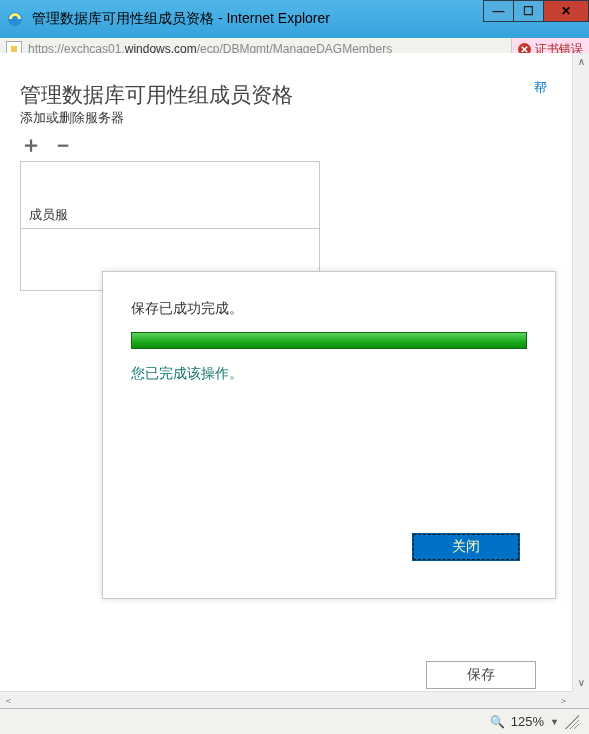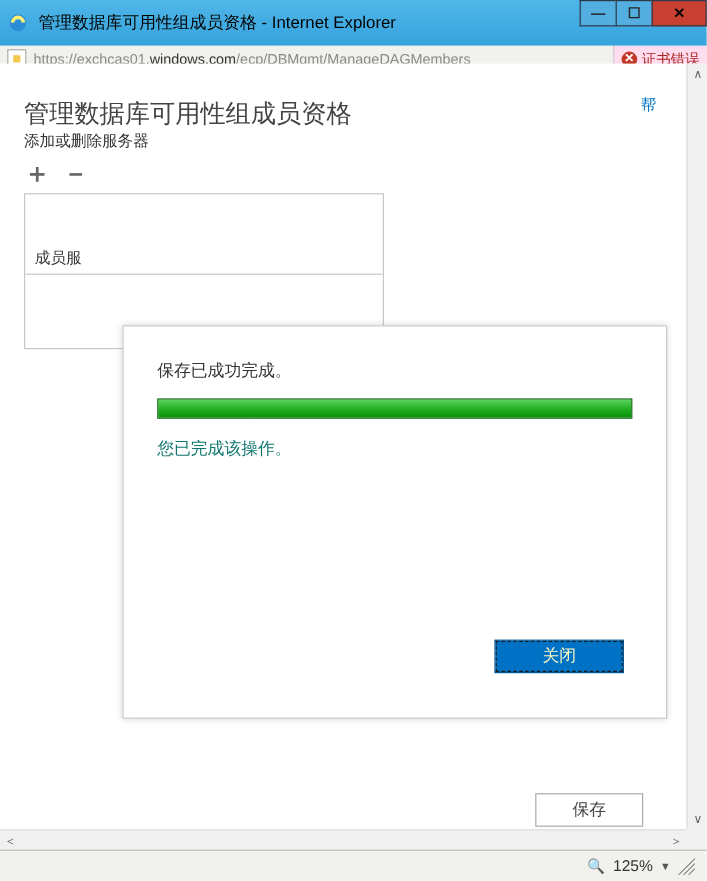--- a/index.html
+++ b/index.html
@@ -166,21 +166,21 @@
       bottom:2px;
       right:36px;
       display:flex;gap:18px;
     }
     .action-btn{
       border:1px solid #ababab;
       background:#fff;
       color:#444;
       font-size:14px;
       padding:4px 0;
-      width:90px;
+      width:110px;
       text-align:center;
     }
     
     .modal{
       position:absolute;
       left:86px;
       top:218px;
       width:454px;
       height:328px;
       background:#fff;

